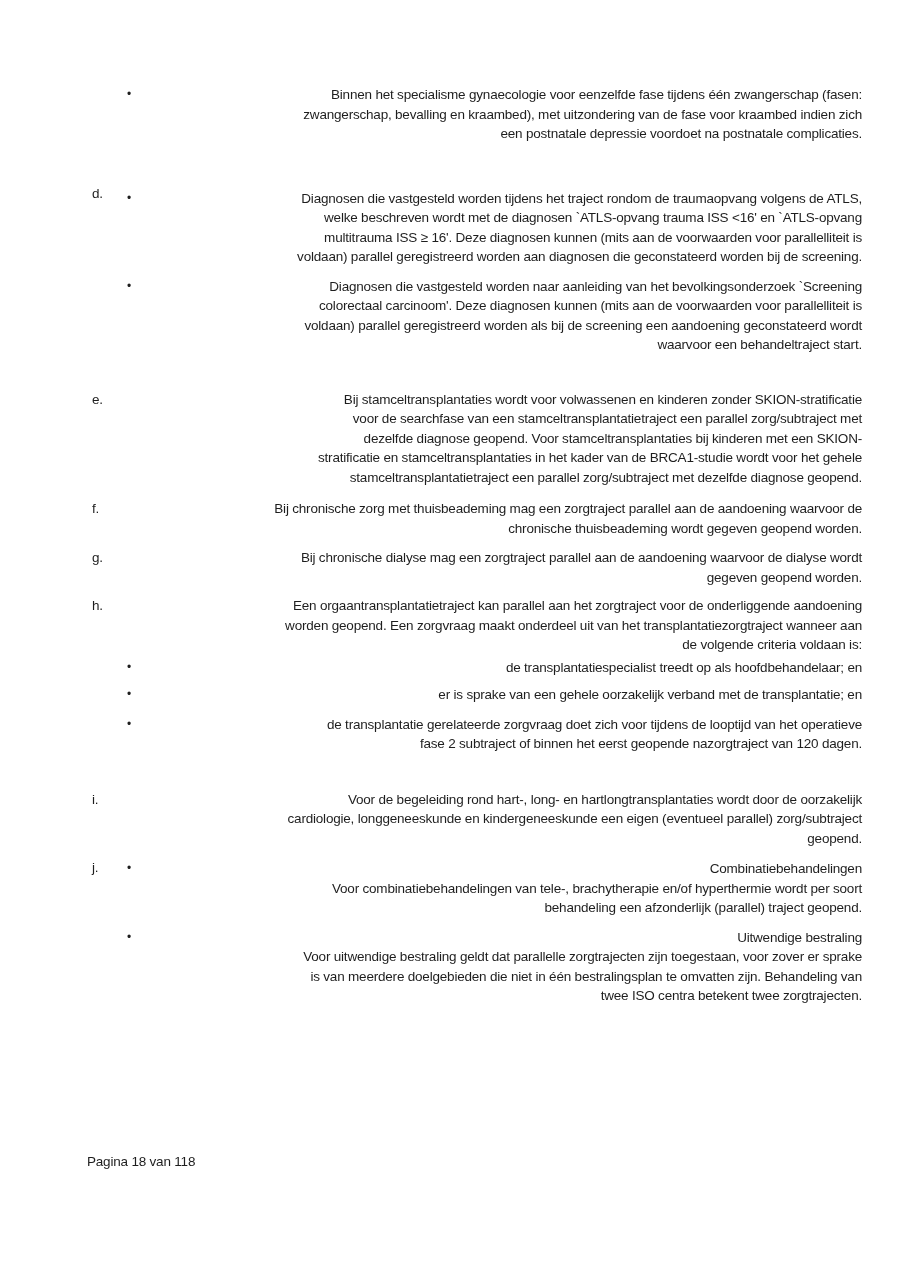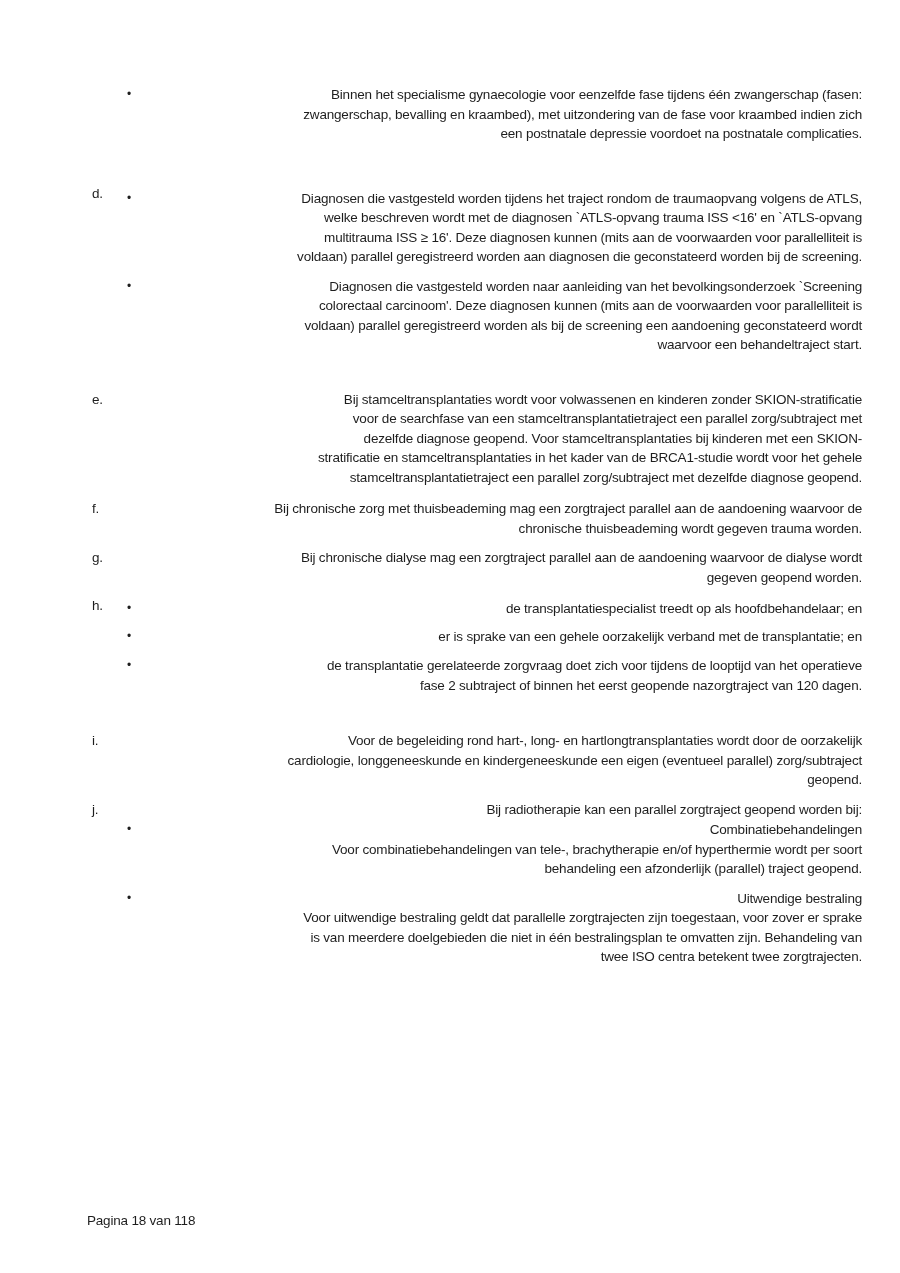--- a/index.html
+++ b/index.html
@@ -65,21 +65,21 @@
   .mt35 { margin-top: 35px; }
   .mt12 { margin-top: 12px; }
   .mt10 { margin-top: 10px; }
   .mt9  { margin-top: 9px; }
   .mt8  { margin-top: 8px; }
   .mt5  { margin-top: 5px; }
   .mt3  { margin-top: 3px; }
   .mt1  { margin-top: 1px; }
   .footer {
     position: absolute;
-    top: 1211px;
+    top: 1152px;
     left: 87px;
     right: 85px;
     display: flex;
     justify-content: space-between;
     font-size: 13.5px;
     line-height: 19.5px;
     letter-spacing: -0.2px;
   }
 </style>
 </head>
@@ -122,35 +122,38 @@
 dezelfde diagnose geopend. Voor stamceltransplantaties bij kinderen met een SKION-
 stratificatie en stamceltransplantaties in het kader van de BRCA1-studie wordt voor het gehele
 stamceltransplantatietraject een parallel zorg/subtraject met dezelfde diagnose geopend.</p>
     </div>
   </section>
 
   <section class="letter-item mt12">
     <span class="label">f.</span>
     <div class="body">
       <p class="txt">Bij chronische zorg met thuisbeademing mag een zorgtraject parallel aan de aandoening waarvoor de
-chronische thuisbeademing wordt gegeven trauma worden.</p>
+chronische thuisbeademing wordt gegeven geopend worden.</p>
     </div>
   </section>
 
   <section class="letter-item mt10">
     <span class="label">g.</span>
     <div class="body">
       <p class="txt">Bij chronische dialyse mag een zorgtraject parallel aan de aandoening waarvoor de dialyse wordt
 gegeven geopend worden.</p>
     </div>
   </section>
 
   <section class="letter-item mt9">
     <span class="label">h.</span>
     <div class="body">
+      <p class="txt">Een orgaantransplantatietraject kan parallel aan het zorgtraject voor de onderliggende aandoening
+worden geopend. Een zorgvraag maakt onderdeel uit van het transplantatiezorgtraject wanneer aan
+de volgende criteria voldaan is:</p>
       <div class="bullet-row mt3">
         <span class="bullet">•</span>
         <p class="txt btext">de transplantatiespecialist treedt op als hoofdbehandelaar; en</p>
       </div>
       <div class="bullet-row mt8">
         <span class="bullet">•</span>
         <p class="txt btext">er is sprake van een gehele oorzakelijk verband met de transplantatie; en</p>
       </div>
       <div class="bullet-row mt10">
         <span class="bullet">•</span>
@@ -165,21 +168,20 @@
     <div class="body">
       <p class="txt">Voor de begeleiding rond hart-, long- en hartlongtransplantaties wordt door de oorzakelijk
 cardiologie, longgeneeskunde en kindergeneeskunde een eigen (eventueel parallel) zorg/subtraject
 geopend.</p>
     </div>
   </section>
 
   <section class="letter-item mt10">
     <span class="label">j.</span>
     <div class="body">
-      <p class="txt">Bij radiotherapie kan een parallel zorgtraject geopend worden bij:</p>
       <div class="bullet-row mt1">
         <span class="bullet">•</span>
         <p class="txt btext">Combinatiebehandelingen
 Voor combinatiebehandelingen van tele-, brachytherapie en/of hyperthermie wordt per soort
 behandeling een afzonderlijk (parallel) traject geopend.</p>
       </div>
       <div class="bullet-row mt10">
         <span class="bullet">•</span>
         <p class="txt btext">Uitwendige bestraling
 Voor uitwendige bestraling geldt dat parallelle zorgtrajecten zijn toegestaan, voor zover er sprake

